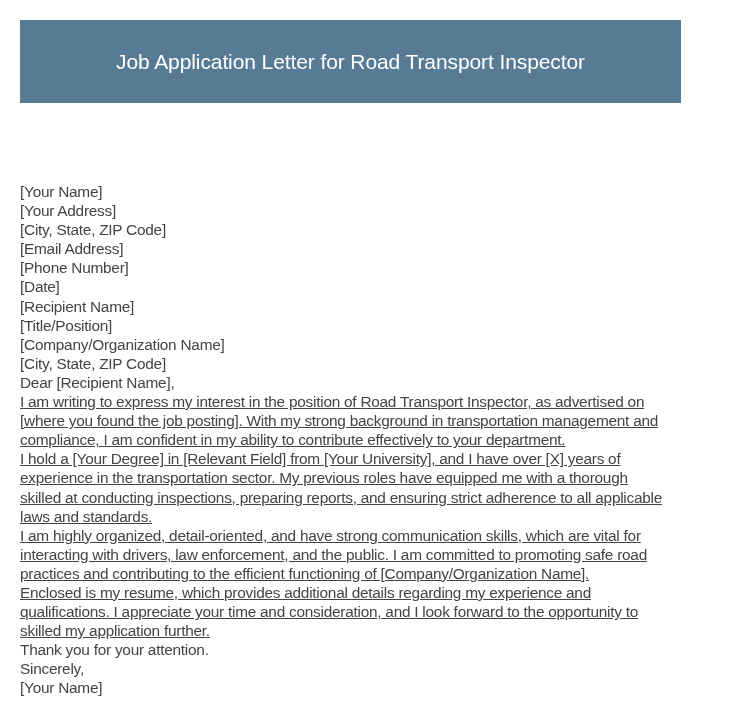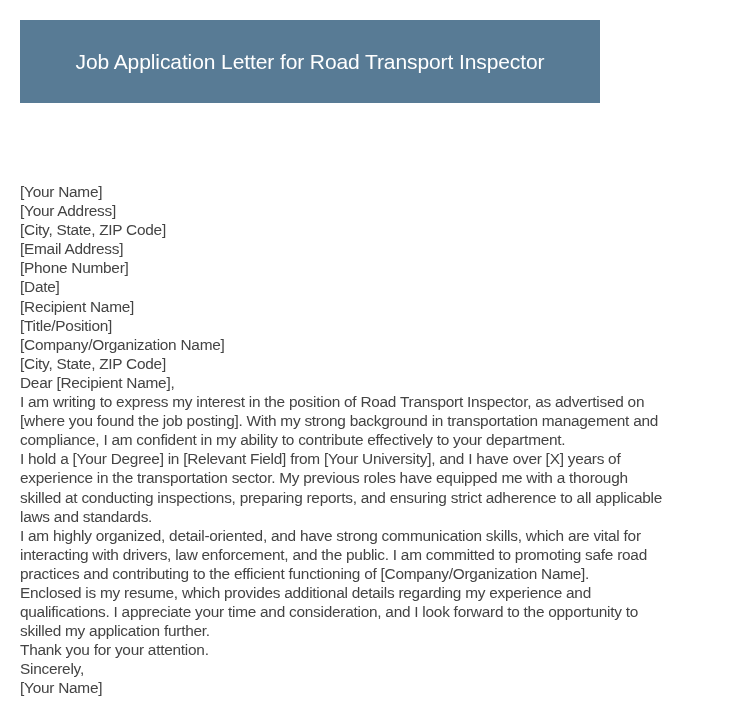--- a/index.html
+++ b/index.html
@@ -11,21 +11,21 @@
       width: 740px;
       height: 705px;
       position: relative;
       overflow: hidden;
       font-family: "Liberation Sans", sans-serif;
     }
     .header {
       position: absolute;
       left: 20px;
       top: 20px;
-      width: 580px;
+      width: 661px;
       height: 83px;
       background: #587b95;
       display: flex;
       align-items: center;
       justify-content: center;
     }
     .header h1 {
       margin: 0;
       font-weight: normal;
       font-size: 21px;
@@ -46,20 +46,21 @@
     }
     .line {
       display: block;
       white-space: nowrap;
     }
     .para {
       display: block;
     }
     .para .line {
       white-space: nowrap;
+      text-decoration: underline;
     }
   </style>
 </head>
 <body>
 
 <div class="header">
   <h1>Job Application Letter for Road Transport Inspector</h1>
 </div>
 
 <div class="letter">

